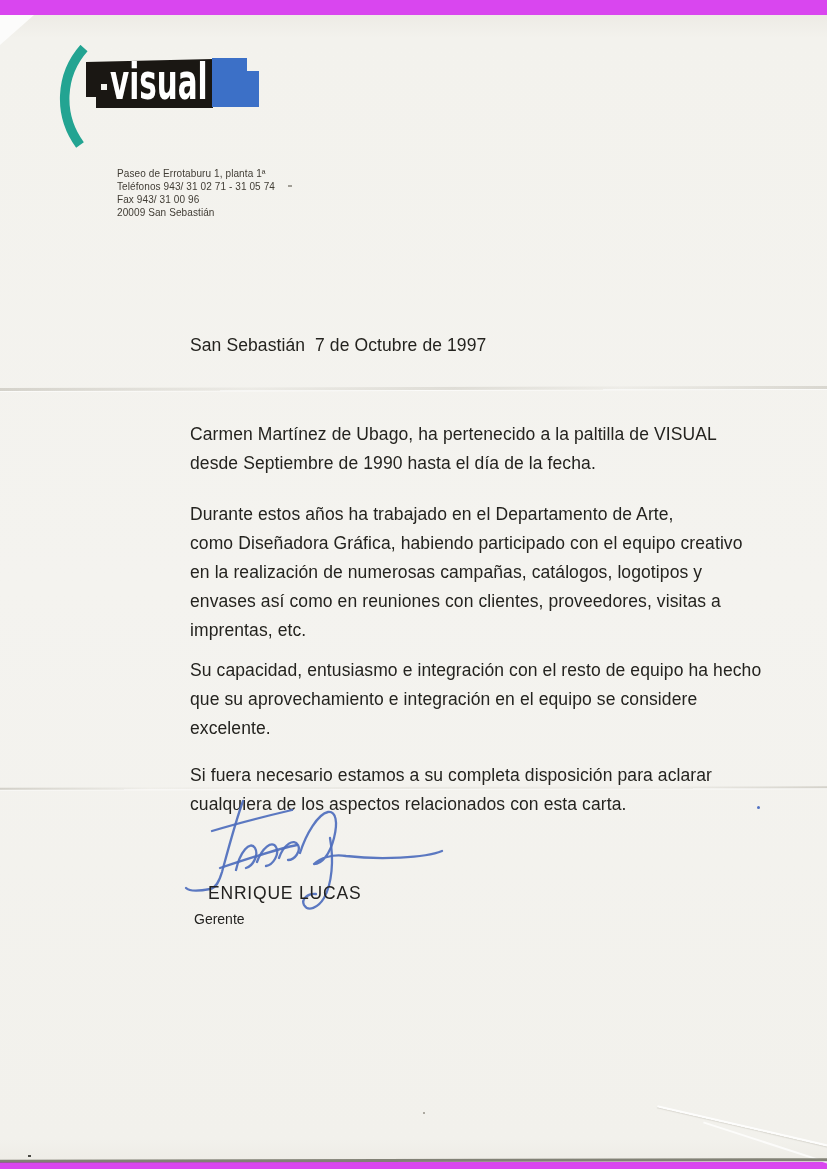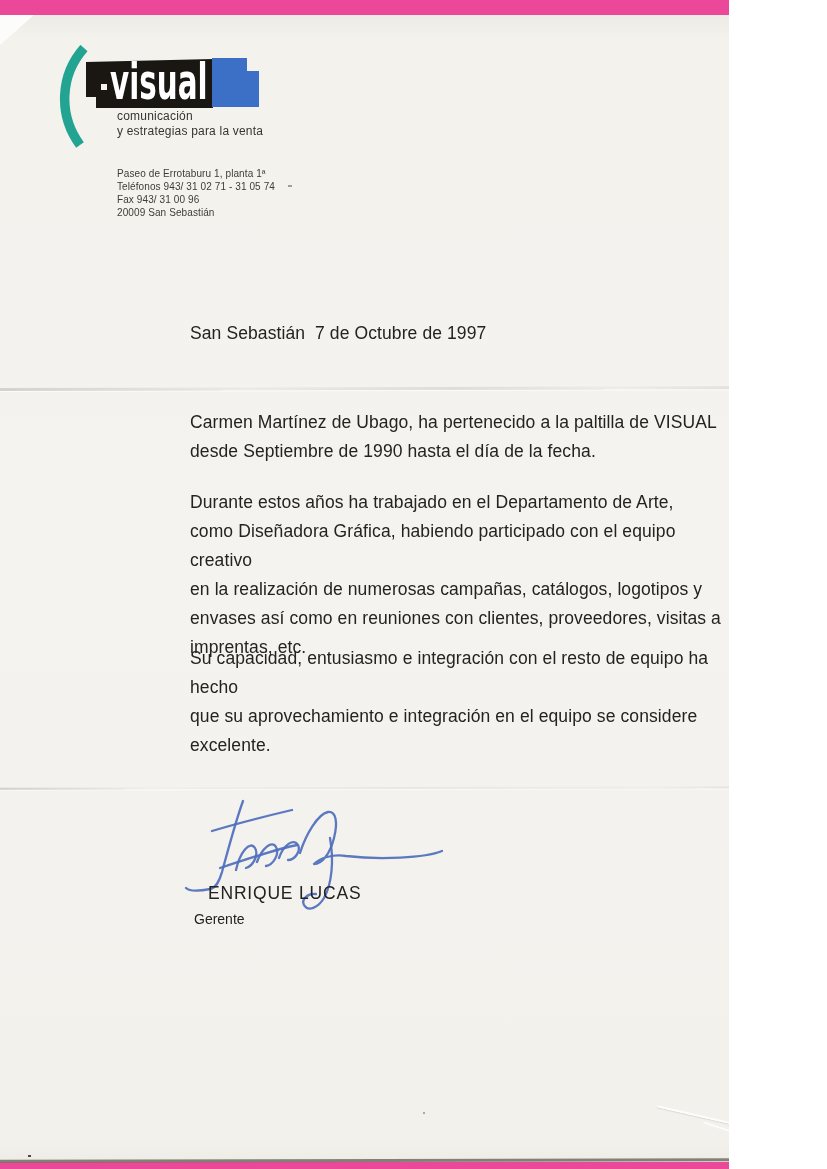--- a/index.html
+++ b/index.html
@@ -1,37 +1,37 @@
 <!DOCTYPE html>
 <html style="--teal: #23a492; --logoBlack: #1a1713; --logoBlue: #3c70c7; --ink: #4e6ebd; --text: #24231f;"><head>
 <meta charset="utf-8">
 <style>
   html,body{margin:0;padding:0;}
-  .scan{position:relative;width:729px;height:1169px;background:#ec4899;overflow:hidden;
+  .scan{position:relative;width:827px;height:1169px;background:#d946ef;overflow:hidden;
         font-family:"Liberation Sans",sans-serif;}
   .paper{position:absolute;left:0;top:15px;width:827px;height:1147px;
          background:linear-gradient(180deg,#edebe5 0%,#f3f2ed 2%,#f4f3ef 50%,#f2f1ec 98%,#eeece6 100%);}
   .abs{position:absolute;}
   
   .logo-paren{left:53px;top:45px;}
   .logo-black{left:84px;top:59px;width:129px;height:49px;background:var(--logoBlack);
               clip-path:polygon(2px 3px,129px 0px,129px 49px,12px 49px,12px 38px,2px 38px);}
   .logo-accent{left:101px;top:84px;width:6px;height:6px;background:#f4f3ef;}
   .logo-word{left:110px;top:62px;color:#ffffff;font-family:"DejaVu Sans",sans-serif;
              font-weight:bold;font-size:49px;line-height:42px;letter-spacing:0px;
              transform:scaleX(0.60);transform-origin:left top;white-space:nowrap;}
   .logo-blue{left:212px;top:57px;width:47px;height:50px;background:var(--logoBlue);
              clip-path:polygon(0 1px,35px 1px,35px 14px,47px 14px,47px 50px,0 50px);}
   .tagline{left:117px;top:109px;font-size:12px;line-height:14.5px;color:#39352e;
            letter-spacing:.2px;white-space:pre-wrap;}
   .address{left:117px;top:167px;font-size:10px;line-height:13px;color:#403c34;
            letter-spacing:.1px;white-space:pre-wrap;}
   
   .bodytext{font-size:17.5px;line-height:29px;color:var(--text);letter-spacing:.1px;
-            white-space:pre-wrap;}
+            white-space:pre-wrap;margin-top:12px;}
   .date{left:190px;top:319px;}
   .p1{left:190px;top:408px;}
   .p2{left:190px;top:488px;}
   .p3{left:190px;top:644px;}
   .p4{left:190px;top:749px;}
   .signer-name{left:208px;top:883px;font-size:17.5px;letter-spacing:.8px;color:#232220;}
   .signer-title{left:194px;top:911px;font-size:14px;color:#232220;}
   .sig{left:180px;top:798px;}
   .sig path{fill:none;stroke:var(--ink);stroke-width:2.3;stroke-linecap:round;
             stroke-linejoin:round;opacity:.92;}
@@ -65,38 +65,38 @@
   <div class="paper abs"></div>
   <div class="corner-wedge abs"></div>
 
   <svg class="abs logo-paren" width="38" height="104" viewBox="0 0 38 104">
     <path d="M31,3 C7,30 5,70 27,100" fill="none" stroke="var(--teal)" stroke-width="9.5"></path>
   </svg>
   <div class="abs logo-black"></div>
   <div class="abs logo-blue"></div>
   <div class="abs logo-accent"></div>
   <div class="abs logo-word">visual</div>
-  <div class="abs tagline">comunicación
-y estrategias para la venta</div>
   <div class="abs address">Paseo de Errotaburu 1, planta 1ª
 Teléfonos 943/ 31 02 71 - 31 05 74
 Fax 943/ 31 00 96
 20009 San Sebastián</div>
 
   <div class="abs bodytext date">San Sebastián  7 de Octubre de 1997</div>
   <div class="abs bodytext p1">Carmen Martínez de Ubago, ha pertenecido a la paltilla de VISUAL
 desde Septiembre de 1990 hasta el día de la fecha.</div>
   <div class="abs bodytext p3">Su capacidad, entusiasmo e integración con el resto de equipo ha hecho
 que su aprovechamiento e integración en el equipo se considere
 excelente.</div>
   <div class="abs bodytext p2">Durante estos años ha trabajado en el Departamento de Arte,
 como Diseñadora Gráfica, habiendo participado con el equipo creativo
 en la realización de numerosas campañas, catálogos, logotipos y
 envases así como en reuniones con clientes, proveedores, visitas a
 imprentas, etc.</div>
+  <div class="abs bodytext p4">Si fuera necesario estamos a su completa disposición para aclarar
+cualquiera de los aspectos relacionados con esta carta.</div>
 
   <svg class="abs sig" width="270" height="140" viewBox="0 0 270 140">
     <path d="M63,3 C56,22 48,52 42,74 C39,84 36,90 30,91 C20,93 10,94 6,90"></path>
     <path d="M32,33 C62,24 95,16 112,12"></path>
     <path d="M40,70 C70,60 100,50 117,47"></path>
     <path d="M56,72 C60,54 70,42 75,50 C79,57 73,68 66,70
              M77,64 C82,50 92,42 96,49 C100,56 93,67 86,68
              M99,60 C104,46 114,40 118,47 C121,53 115,62 108,62"></path>
     <path d="M120,55 C126,36 138,16 148,14 C156,13 158,24 154,40 C150,56 142,66 134,66
              C140,60 152,56 166,58 C200,62 245,60 262,53"></path>

